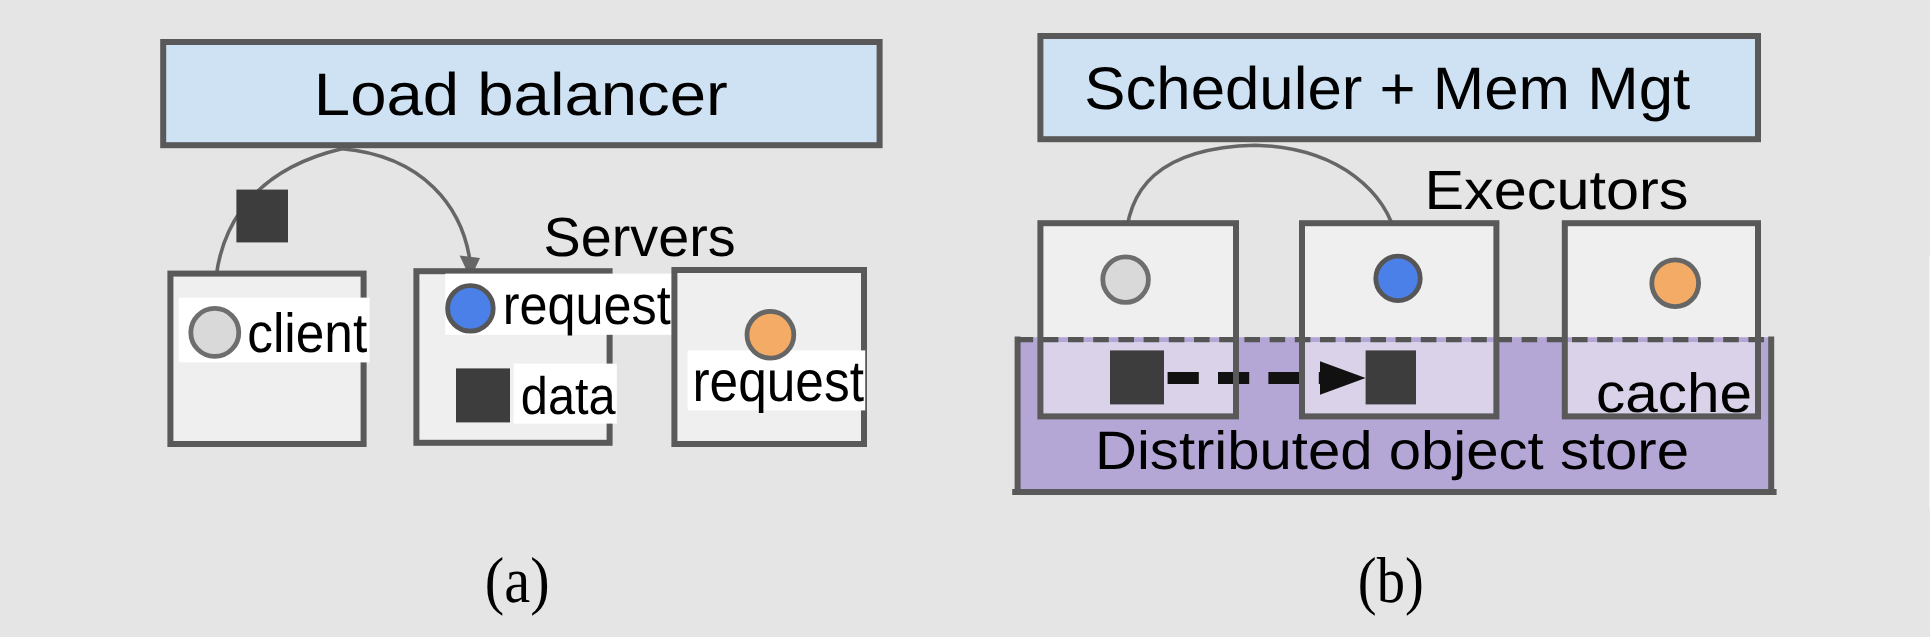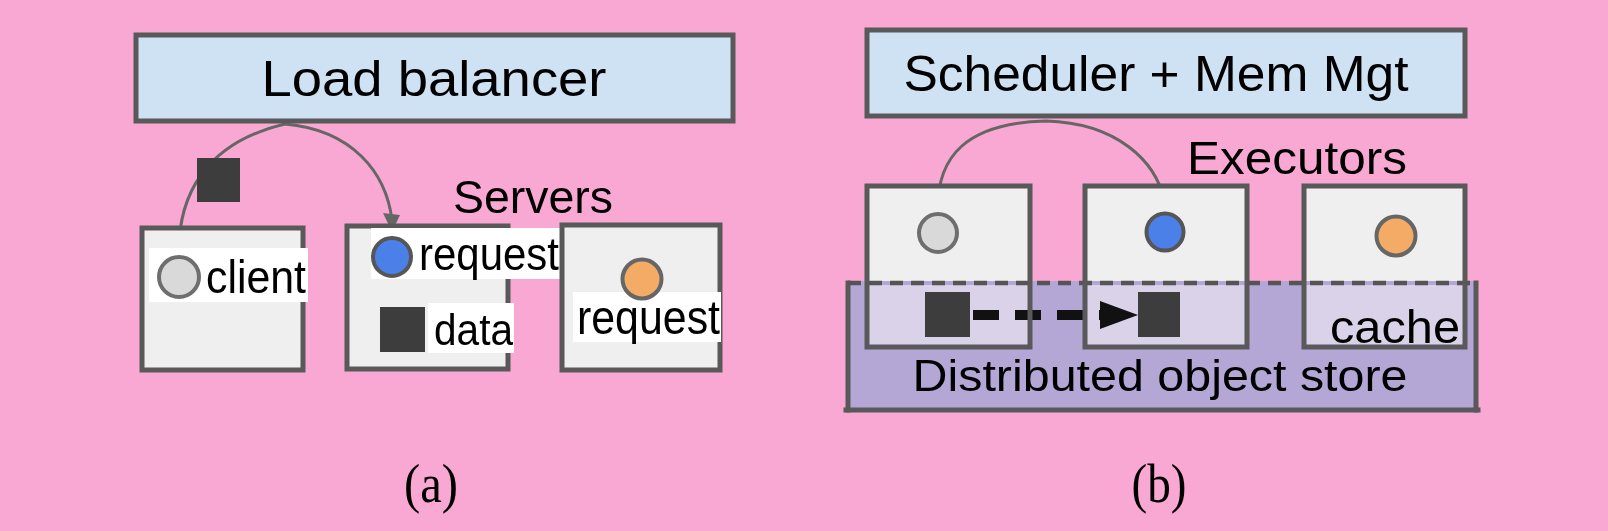--- a/index.html
+++ b/index.html
@@ -1,16 +1,16 @@
 <!DOCTYPE html>
 <html style="--header-fill: #cfe2f3; --box-fill: #efefef; --box-border: #595959; --client-dot: #d9d9d9; --request-dot: #4a80e8; --cache-dot: #f4ab66; --data-square: #3d3d3d; --store-fill: #b4a7d6; --store-inner-fill: #d9d2e9; --arrow: #666666;"><head>
 <meta charset="utf-8">
 <style>
   html, body { margin: 0; padding: 0; background: #ffffff; }
-  .figure-wrap { width: 1608px; height: 531px; position: relative; background: #f9a8d4; }
+  .figure-wrap { width: 1608px; height: 531px; position: relative; background: #e5e5e5; }
   svg { display: block; }
 
   .hdr-box      { fill: var(--header-fill); stroke: var(--box-border); stroke-width: 5; }
   .gray-fill    { fill: var(--box-fill); }
   .gray-box     { fill: var(--box-fill); stroke: var(--box-border); stroke-width: 5; }
   .box-stroke   { fill: none; stroke: var(--box-border); stroke-width: 5; }
   .strip        { fill: #ffffff; }
   .arc          { fill: none; stroke: var(--arrow); stroke-width: 3; }
   .arrowhead    { fill: var(--arrow); }
   .sq           { fill: var(--data-square); }

